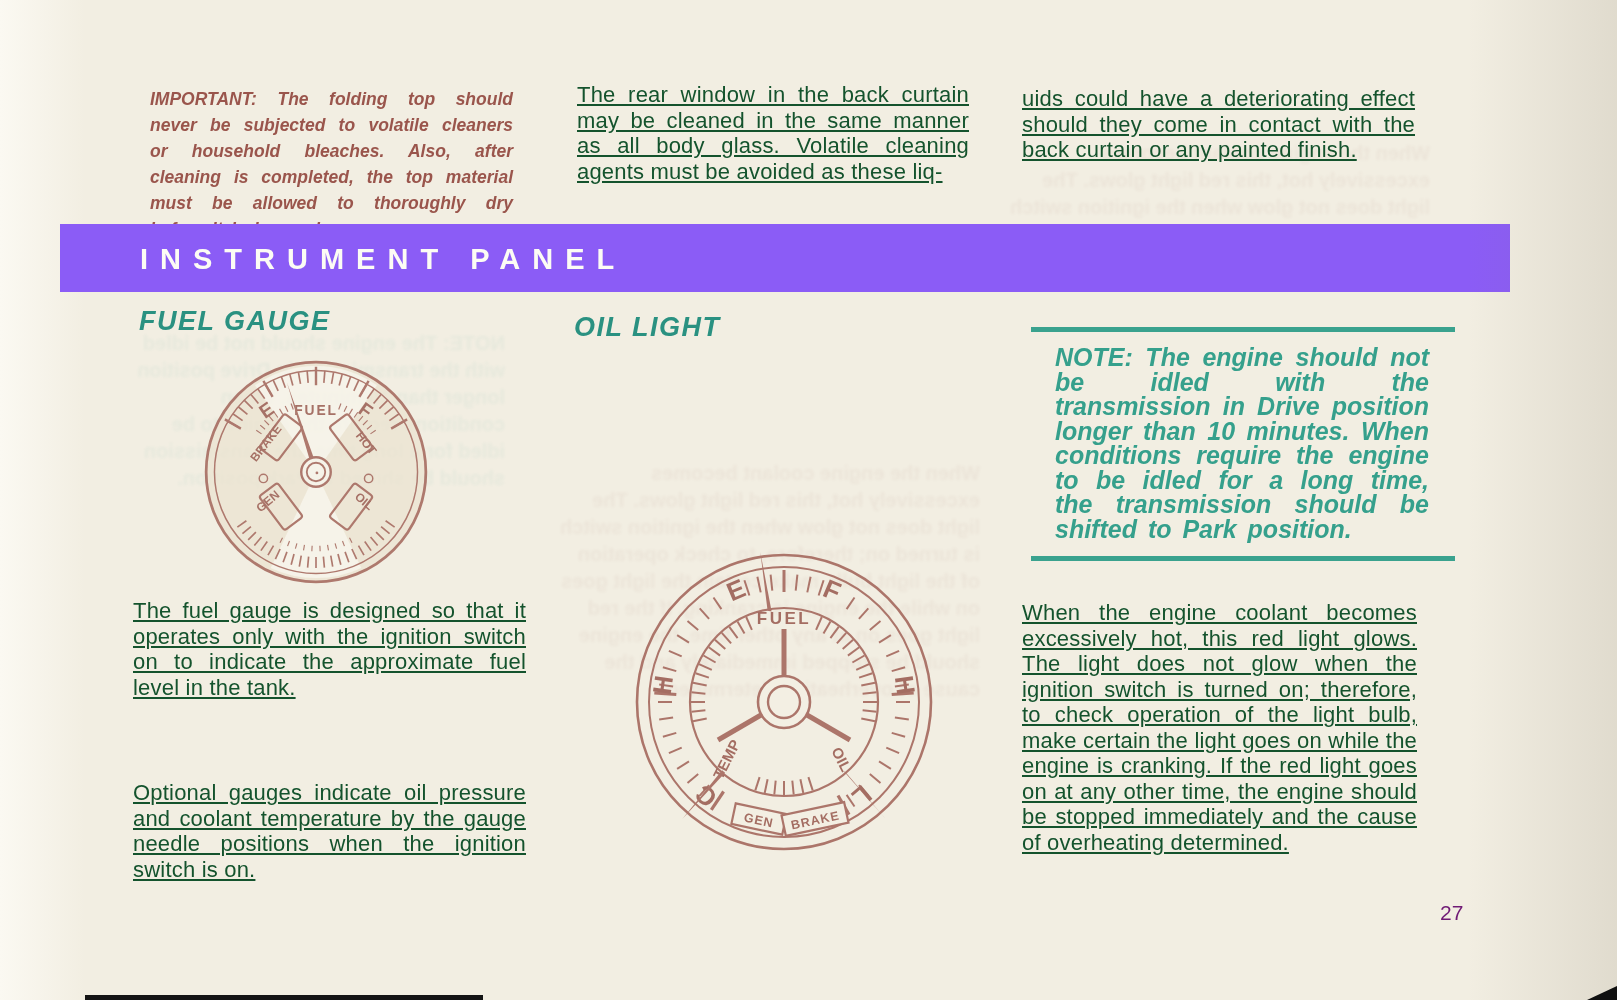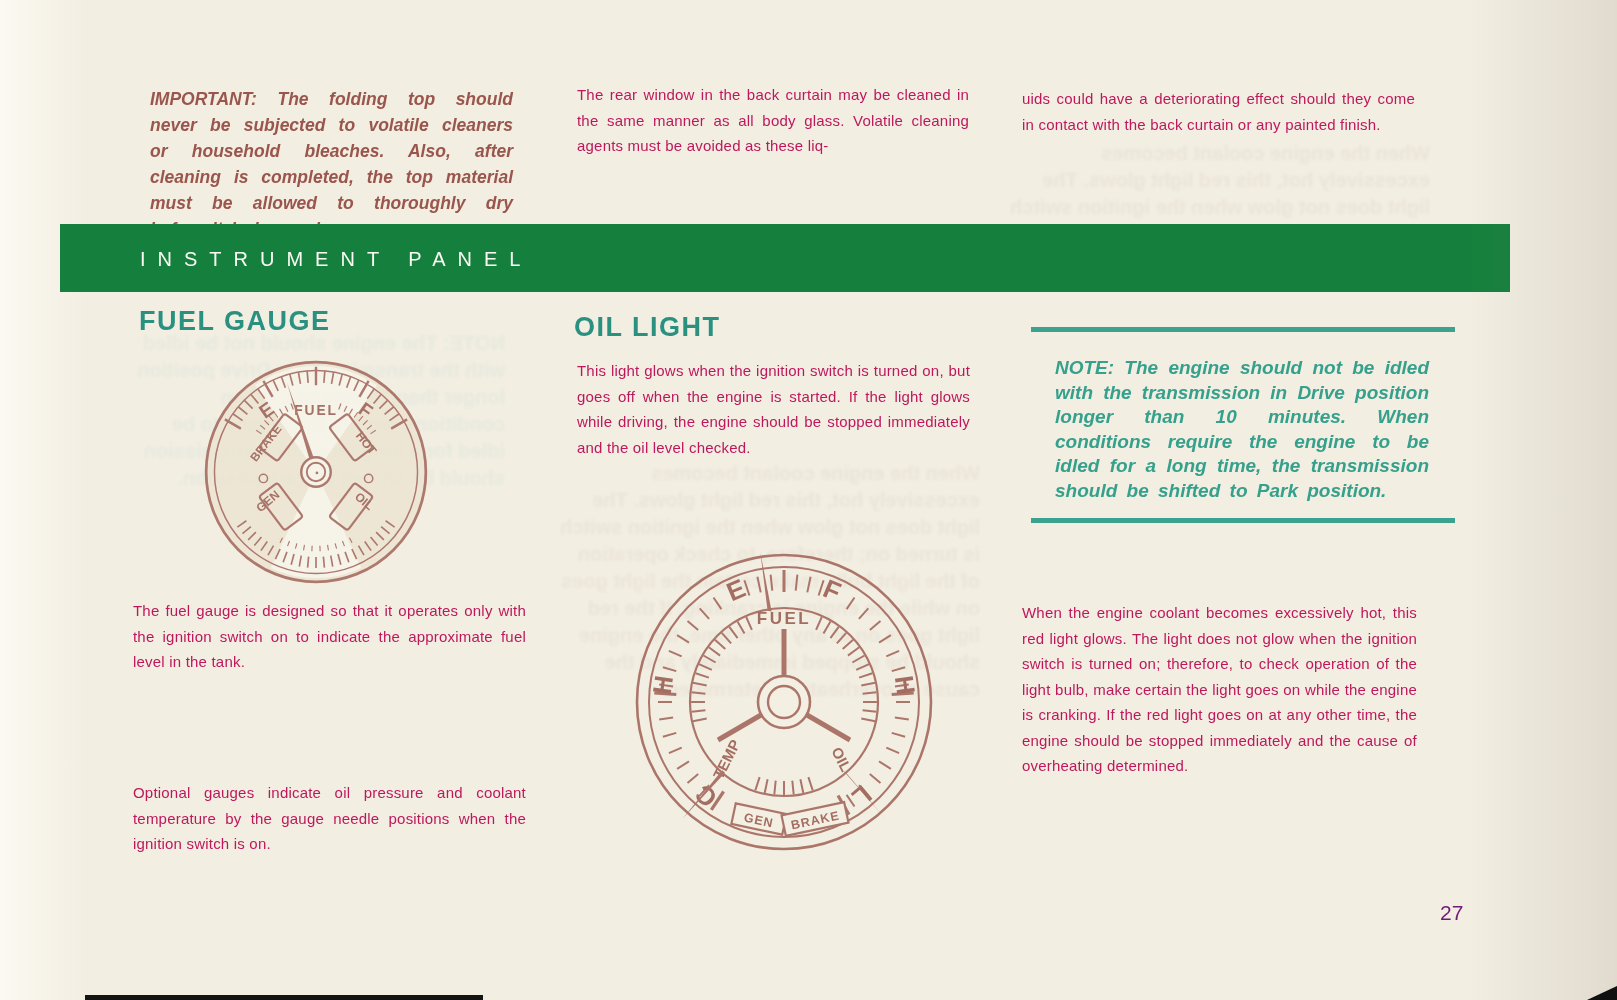--- a/index.html
+++ b/index.html
@@ -8,33 +8,33 @@
     background:#f2eee2;
     font-family:"Liberation Sans", sans-serif;
   }
   .edge-left{position:absolute;left:0;top:0;bottom:0;width:85px;
     background:linear-gradient(to right,#fbf9f2 0%,rgba(251,249,242,0) 100%);pointer-events:none;}
   .edge-right{position:absolute;right:0;top:0;bottom:0;width:150px;
     background:linear-gradient(to left,rgba(130,120,100,.16),rgba(130,120,100,0));pointer-events:none;}
   .bottom-strip{position:absolute;left:85px;top:995px;width:398px;height:5px;background:#141414;}
   .corner-wedge{position:absolute;right:0;bottom:0;width:30px;height:14px;background:#101010;
     clip-path:polygon(100% 0,100% 100%,0 100%);}
-  .body-text{position:absolute;color:#be185d;font-size:15px;line-height:25.5px;
-    text-align:justify;letter-spacing:.2px;}
+  .body-text{position:absolute;color:#14532d;font-size:22px;line-height:25.5px;
+    text-align:justify;letter-spacing:.2px;text-decoration:underline;}
   .imp-text{position:absolute;color:#9a554c;font-weight:bold;font-style:italic;
     font-size:17.5px;line-height:26px;text-align:justify;word-spacing:3.5px;}
-  .banner{position:absolute;left:60px;top:224px;width:1450px;height:68px;background:#15803d;
-    color:#fcfcf4;font-weight:normal;font-size:20px;letter-spacing:12px;line-height:70px;
+  .banner{position:absolute;left:60px;top:224px;width:1450px;height:68px;background:#8b5cf6;
+    color:#fcfcf4;font-weight:bold;font-size:29px;letter-spacing:12px;line-height:70px;
     padding-left:80px;box-sizing:border-box;}
-  .h-main{position:absolute;color:#2a9181;font-weight:bold;font-size:27px;letter-spacing:1.5px;line-height:1;}
+  .h-main{position:absolute;color:#2a9181;font-weight:bold;font-size:27px;letter-spacing:1.5px;line-height:1;font-style:italic;}
   .h-sub{position:absolute;color:#2a9181;font-weight:bold;font-size:25px;line-height:1;}
   .note-box{position:absolute;left:1031px;top:327px;width:424px;box-sizing:border-box;
     border-top:5px solid #3aa28e;border-bottom:5px solid #3aa28e;padding:13px 26px 15px 24px;}
-  .note-text{color:#35a08c;font-weight:bold;font-style:italic;font-size:19px;
-    line-height:24.5px;text-align:justify;word-spacing:4px;margin-top:11px;}
+  .note-text{color:#35a08c;font-weight:bold;font-style:italic;font-size:25px;
+    line-height:24.5px;text-align:justify;word-spacing:4px;}
   .page-num{position:absolute;left:1440px;top:901px;color:#701a75;font-size:21px;}
   .gauge{position:absolute;}
   .ghost{position:absolute;transform:scaleX(-1);filter:blur(1.6px);opacity:.055;
     color:#84493f;font-size:20px;line-height:27px;font-weight:bold;overflow:hidden;pointer-events:none;}
   svg text{font-family:"Liberation Sans", sans-serif;}
 </style>
 </head>
 <body>
 
 <div class="page">
@@ -165,21 +165,20 @@
     <circle cx="131" cy="131" r="1.5" fill="#a5695e"></circle>
   </svg>
 
   <div class="body-text" style="left:133px;top:598px;width:393px;">The fuel gauge is designed so that it operates only with the ignition switch on to indicate the approximate fuel level in the tank.</div>
 
 
   <div class="body-text" style="left:133px;top:780px;width:393px;">Optional gauges indicate oil pressure and coolant temperature by the gauge needle positions when the ignition switch is on.</div>
 
   <div class="h-main" style="left:574px;top:314px;">OIL LIGHT</div>
 
-  <div class="body-text" style="left:577px;top:358px;width:393px;">This light glows when the ignition switch is turned on, but goes off when the engine is started. If the light glows while driving, the engine should be stopped immediately and the oil level checked.</div>
 
   <svg class="gauge" style="left:628px;top:546px;opacity:.9;" width="312" height="312" viewBox="0 0 312 312">
     <circle cx="156" cy="156" r="147" fill="none" stroke="#a5695e" stroke-width="2.6"></circle>
     <circle cx="156" cy="156" r="135" fill="none" stroke="#a5695e" stroke-width="2"></circle>
     <circle cx="156" cy="156" r="94" fill="none" stroke="#a5695e" stroke-width="2.2"></circle>
     <g id="big-ticks">
         <line x1="235.0" y1="156.0" x2="249.0" y2="156.0" stroke="#a5695e" stroke-width="2"></line>
         <line x1="234.6" y1="147.7" x2="248.5" y2="146.3" stroke="#a5695e" stroke-width="2"></line>
         <line x1="233.3" y1="139.6" x2="247.0" y2="136.7" stroke="#a5695e" stroke-width="2"></line>
         <line x1="231.1" y1="131.6" x2="244.4" y2="127.3" stroke="#a5695e" stroke-width="2"></line>

